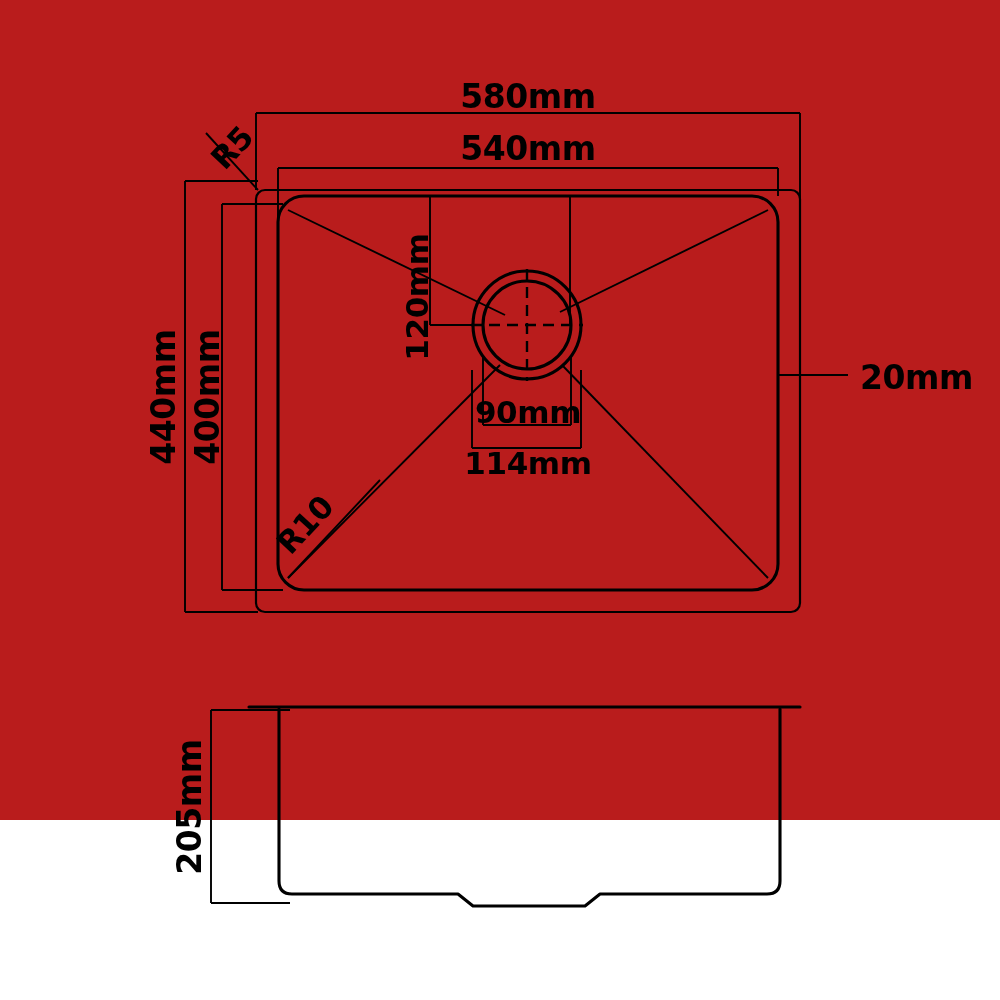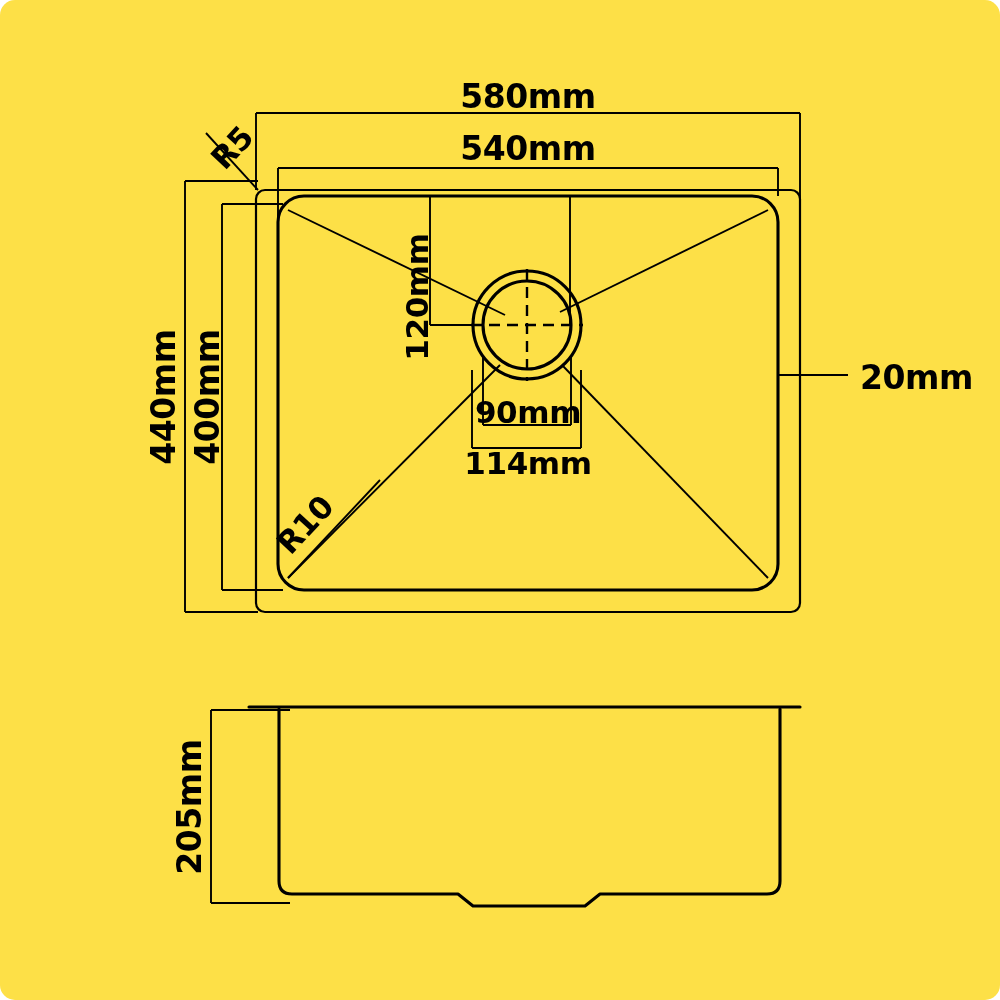--- a/index.html
+++ b/index.html
@@ -2,21 +2,21 @@
 <html><head>
 <meta charset="utf-8">
 <style>
   html,body{margin:0;padding:0;background:#ffffff;}
   body{
     width:1000px;height:1000px;
     font-family:"DejaVu Sans","Liberation Sans",sans-serif;
     color:#000000;
     overflow:hidden;
   }
-  #stage{position:relative;width:1000px;height:1000px;background:#fde047;border-radius:15px;}
+  #stage{position:relative;width:1000px;height:820px;background:#b91c1c;}
   svg{display:block;width:1000px;height:1000px;}
   .obj{fill:none;stroke:#000000;stroke-width:3.1;stroke-linejoin:round;stroke-linecap:round;}
   .obj-thin{fill:none;stroke:#000000;stroke-width:2.2;stroke-linejoin:round;stroke-linecap:round;}
   .dim{fill:none;stroke:#000000;stroke-width:1.9;stroke-linecap:butt;}
   .lead{fill:none;stroke:#000000;stroke-width:1.9;stroke-linecap:butt;}
   .center{fill:none;stroke:#000000;stroke-width:2.4;stroke-dasharray:11 7;stroke-linecap:butt;}
   .slope{fill:none;stroke:#000000;stroke-width:1.9;stroke-linecap:butt;}
   text.lbl{
     font-family:"DejaVu Sans","Liberation Sans",sans-serif;
     font-weight:700;

